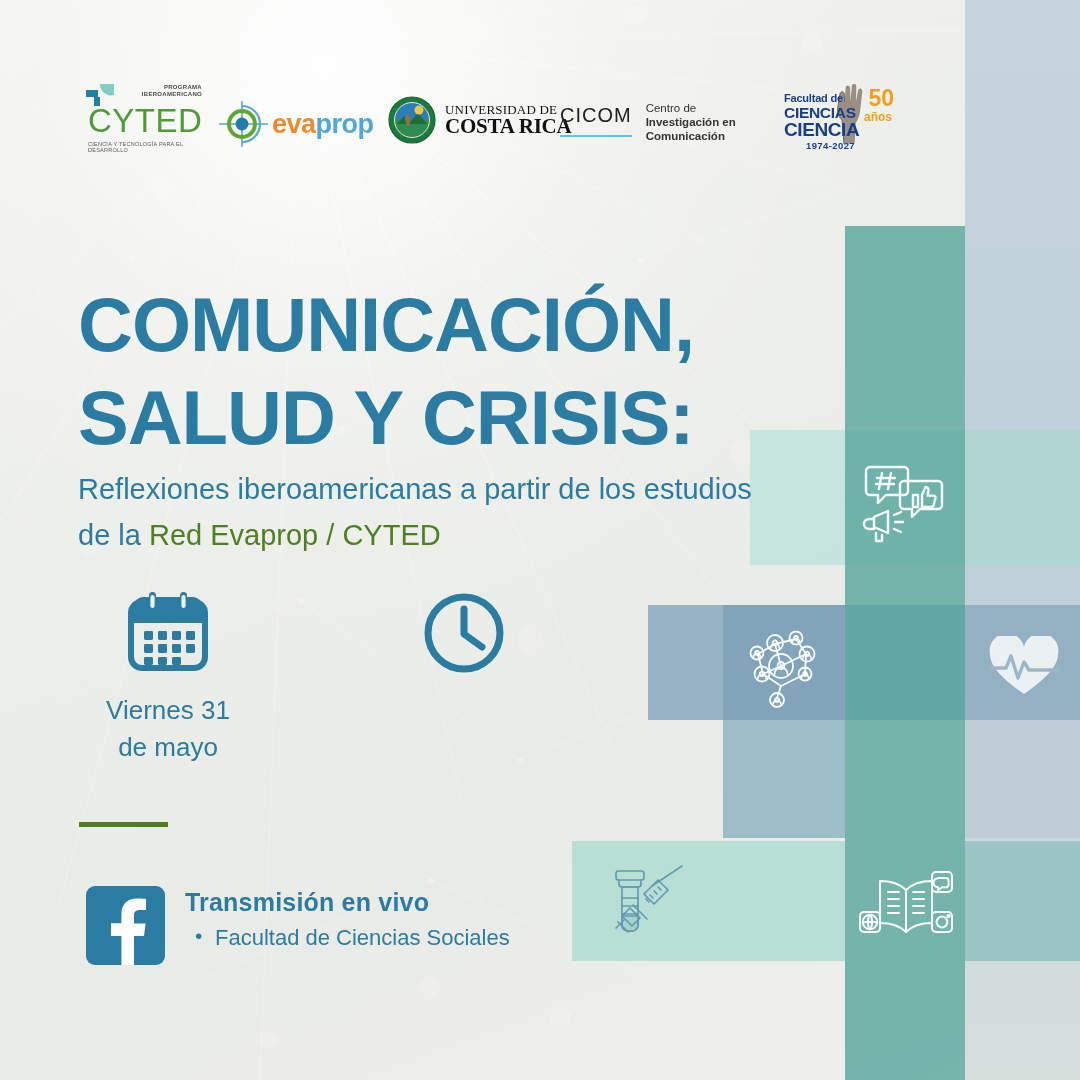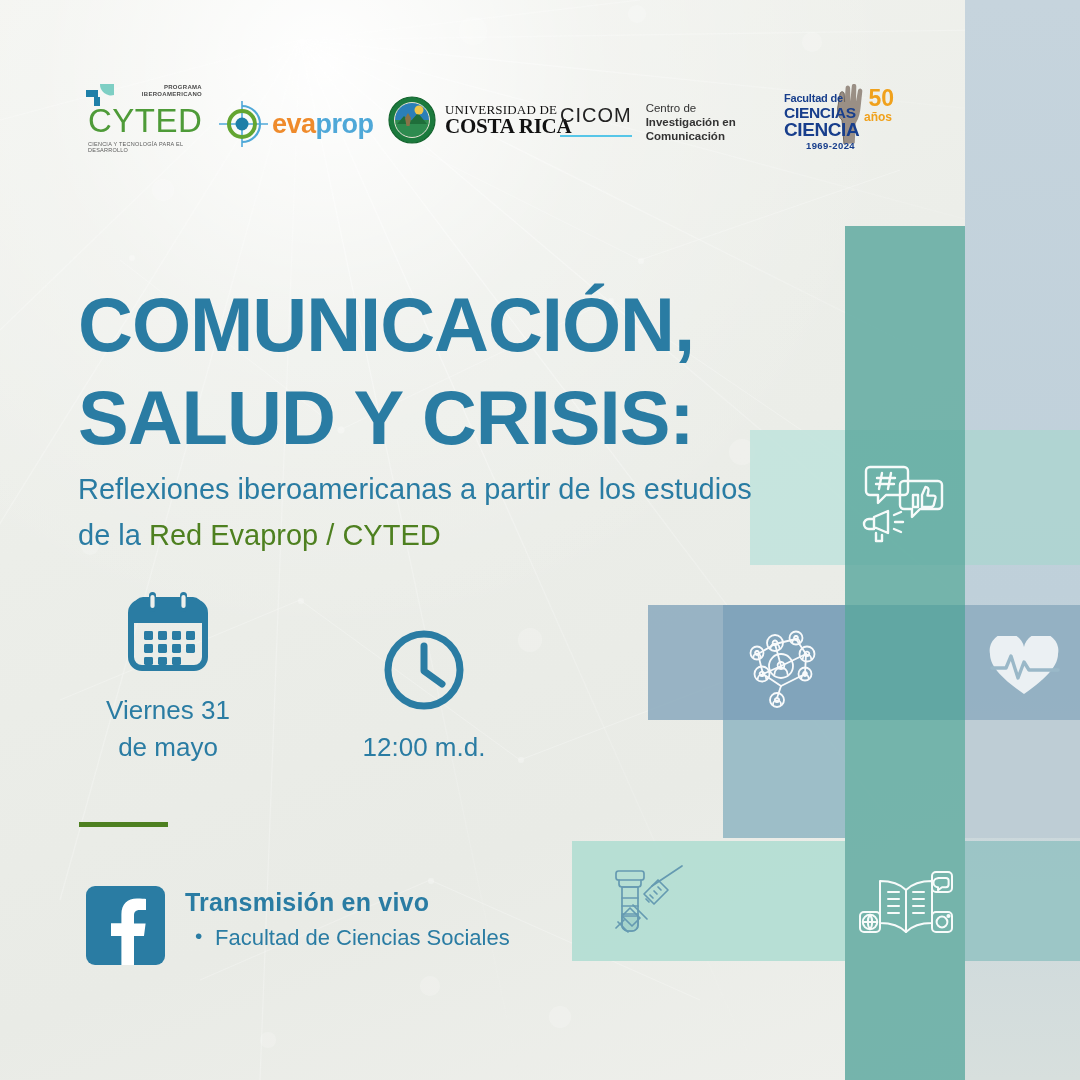--- a/index.html
+++ b/index.html
@@ -56,21 +56,21 @@
   .title{position:absolute;left:78px;top:228px;width:740px;
          font-size:76px;font-weight:700;color:#2a7ca3;line-height:1.22;
          letter-spacing:-1px;}
   .title .l2{display:block;}
 
   .subtitle{position:absolute;left:78px;top:438px;width:680px;
             font-size:29px;line-height:1.58;color:#2a7ca3;font-weight:400;}
   .subtitle .hl{color:#4e8020;text-align:right;}
 
   
-  .meta{position:absolute;left:78px;top:592px;display:flex;gap:76px;align-items:flex-end;}
+  .meta{position:absolute;left:78px;top:592px;display:flex;gap:116px;}
   .metacol{width:180px;text-align:center;}
   .metaicon{height:82px;display:flex;align-items:center;justify-content:center;}
   .metatext{margin-top:18px;font-size:26px;line-height:1.42;color:#2a7ca3;}
 
   .rule{position:absolute;left:79px;top:822px;width:89px;height:5px;background:#4e8020;}
 
   
   .live{position:absolute;left:80px;top:886px;display:flex;gap:20px;align-items:flex-start;padding-left:6px;}
   .fbsq{width:79px;height:79px;border-radius:9px;background:#2a7ca3;position:relative;flex:none;}
   .livebody{padding-top:2px;}
@@ -285,21 +285,21 @@
   </div>
 
   <div class="fcs">
     <svg style="position:absolute;left:46px;top:-4px;" width="40" height="62" viewBox="0 0 40 62">
       <path d="M14 60 l-2 -24 c-4 -3 -5 -9 -4 -14 l2 -12 c.4 -3 4 -3 4.2 0 l.4 8 l1 -14 c.3 -3.4 4.4 -3.2 4.5 .2 l.3 13 l1.4 -15 c.3 -3.4 4.5 -3.2 4.5 .3 l-.3 15 l2 -11 c.6 -3.2 4.6 -2.6 4.3 .7 l-1.6 15 c-.6 6 -1.6 12 -5 17 l-1 20 z" fill="#9a8f85"></path>
       <path d="M14 60 l-2 -24 c-4 -3 -5 -9 -4 -14 l2 -12 c.4 -3 4 -3 4.2 0 l.4 8" fill="none" stroke="#6e655c" stroke-width="1"></path>
     </svg>
     <div class="f1">Facultad de</div>
     <div class="f2">CIENCIAS</div>
     <div class="f3">CIENCIA</div>
-    <div class="f4">1969-2024</div>
+    <div class="f4">1974-2027</div>
     <div class="f5">50</div>
     <div class="f6">años</div>
   </div>
 
   <h1 class="title">
     <span class="l1">COMUNICACIÓN,</span>
     <span class="l2">SALUD Y CRISIS:</span>
   </h1>
 
   <p class="subtitle"><span>Reflexiones iberoamericanas a partir de los estudios de la </span><span class="hl">Red Evaprop / CYTED</span></p>
@@ -337,21 +337,20 @@
     </div>
 
     <div class="metacol">
       <div class="metaicon">
         <svg width="86" height="82" viewBox="0 0 86 82" fill="none">
           <circle cx="43" cy="41" r="36" stroke="#2a7ca3" stroke-width="7" fill="none"></circle>
           <path d="M43 17 v25 l18 13" stroke="#2a7ca3" stroke-width="7" stroke-linecap="round" stroke-linejoin="round" fill="none"></path>
         </svg>
       </div>
       <div class="metatext">
-        <div>12:00 m.d.</div>
       </div>
     </div>
   </div>
 
   <div class="rule"></div>
 
   <div class="live">
     <div class="fbsq">
       <svg width="79" height="79" viewBox="0 0 79 79">
         <path d="M48 79 V50 h10 l1.6 -12.4 H48 v-7.6 c0 -3.6 1 -6 6.1 -6 H60 V12.9 c-1.1 -.15 -4.9 -.47 -9.2 -.47 c-9.1 0 -15.4 5.6 -15.4 15.8 v8.9 H25 V50 h10.4 v29 z" fill="#ffffff"></path>

